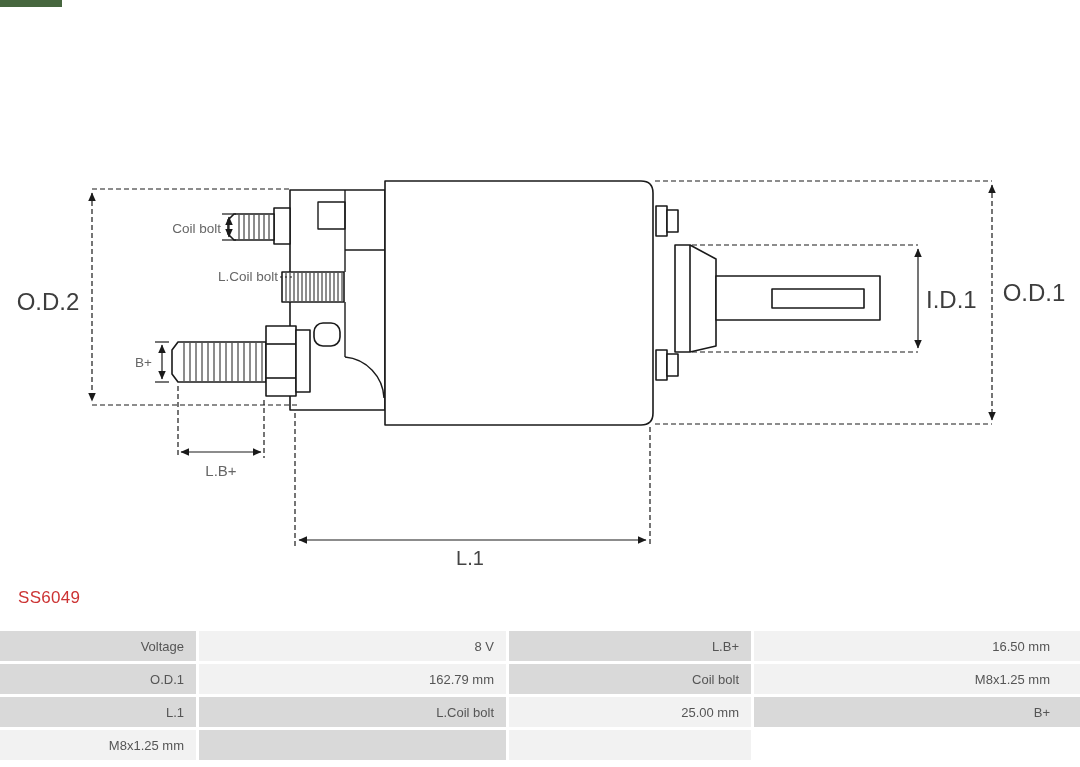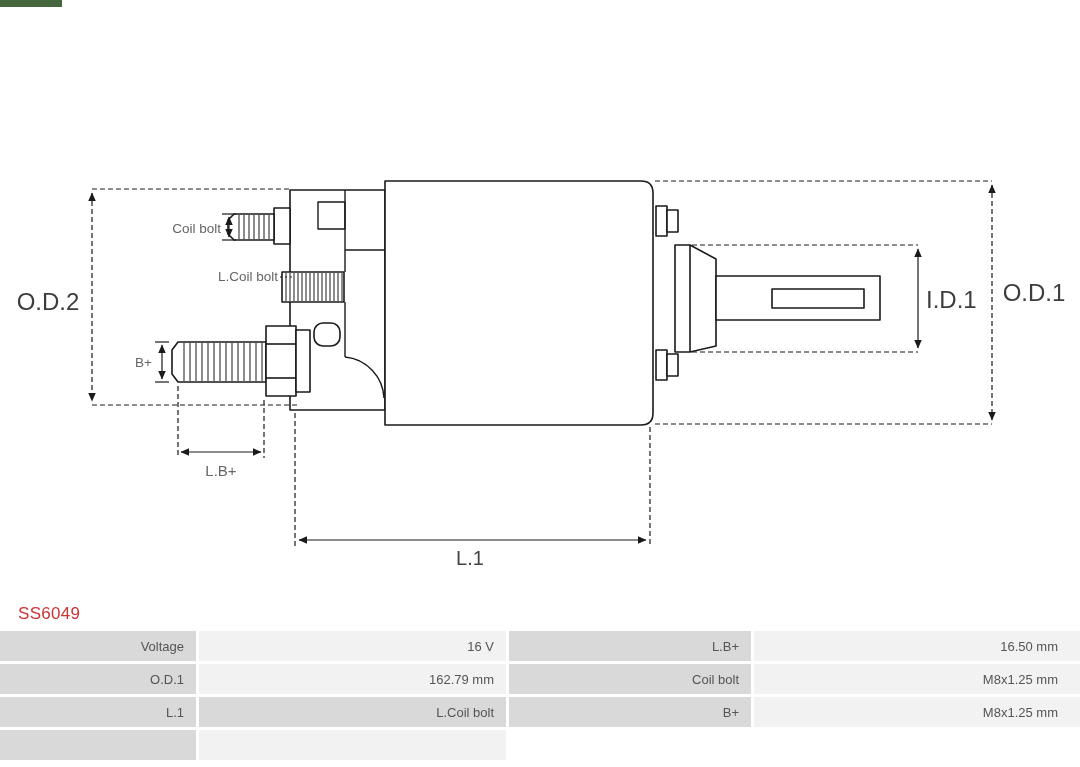--- a/index.html
+++ b/index.html
@@ -16,36 +16,36 @@
     width: 62px; height: 7px;
     background: #46663e;
   }
 
   svg.diagram { position: absolute; top: 0; left: 0; }
 
   .dash { stroke-dasharray: 5 3; }
   .dot  { stroke-dasharray: 2 3; }
 
   .part-number {
-    position: absolute; top: 604px; left: 18px;
+    position: absolute; top: 588px; left: 18px;
     font-size: 17px; color: #cc3333; letter-spacing: .3px;
   }
 
   .spec-table {
     position: absolute; top: 631px; left: 0;
     width: 1080px;
     display: grid;
     grid-template-columns: 196px 307px 242px 326px;
     grid-auto-rows: 30px;
     gap: 3px;
     background: #ffffff;
     font-size: 13px; color: #555;
   }
   .cell { display: flex; align-items: center; justify-content: flex-end; padding-right: 12px; }
-  .cell:nth-child(4n) { padding-right: 22px; }
+  .cell:nth-child(4n) { padding-right: 30px; }
   .cell.lab { background: #d9d9d9; }
   .cell.val { background: #f2f2f2; }
 </style>
 </head>
 <body>
 
 <div class="page">
 
   <div class="logo-strip"></div>
 
@@ -138,31 +138,32 @@
       <text x="221" y="476" font-size="15" text-anchor="middle" fill="#666">L.B+</text>
       <text x="470" y="565" font-size="20" text-anchor="middle" fill="#444">L.1</text>
     </g>
   </svg>
 
   <div class="part-number">SS6049</div>
 
   <div class="spec-table">
 
     <div class="cell lab">Voltage</div>
-    <div class="cell val">16 V</div>
+    <div class="cell val">8 V</div>
     <div class="cell lab">L.B+</div>
     <div class="cell val">16.50 mm</div>
 
     <div class="cell lab">O.D.1</div>
     <div class="cell val">162.79 mm</div>
     <div class="cell lab">Coil bolt</div>
     <div class="cell val">M8x1.25 mm</div>
 
     <div class="cell lab">L.1</div>
     <div class="cell lab">L.Coil bolt</div>
+    <div class="cell val">25.00 mm</div>
 
     <div class="cell lab">B+</div>
     <div class="cell val">M8x1.25 mm</div>
     <div class="cell lab"></div>
     <div class="cell val"></div>
   </div>
 
 </div>
 
 </body></html>

